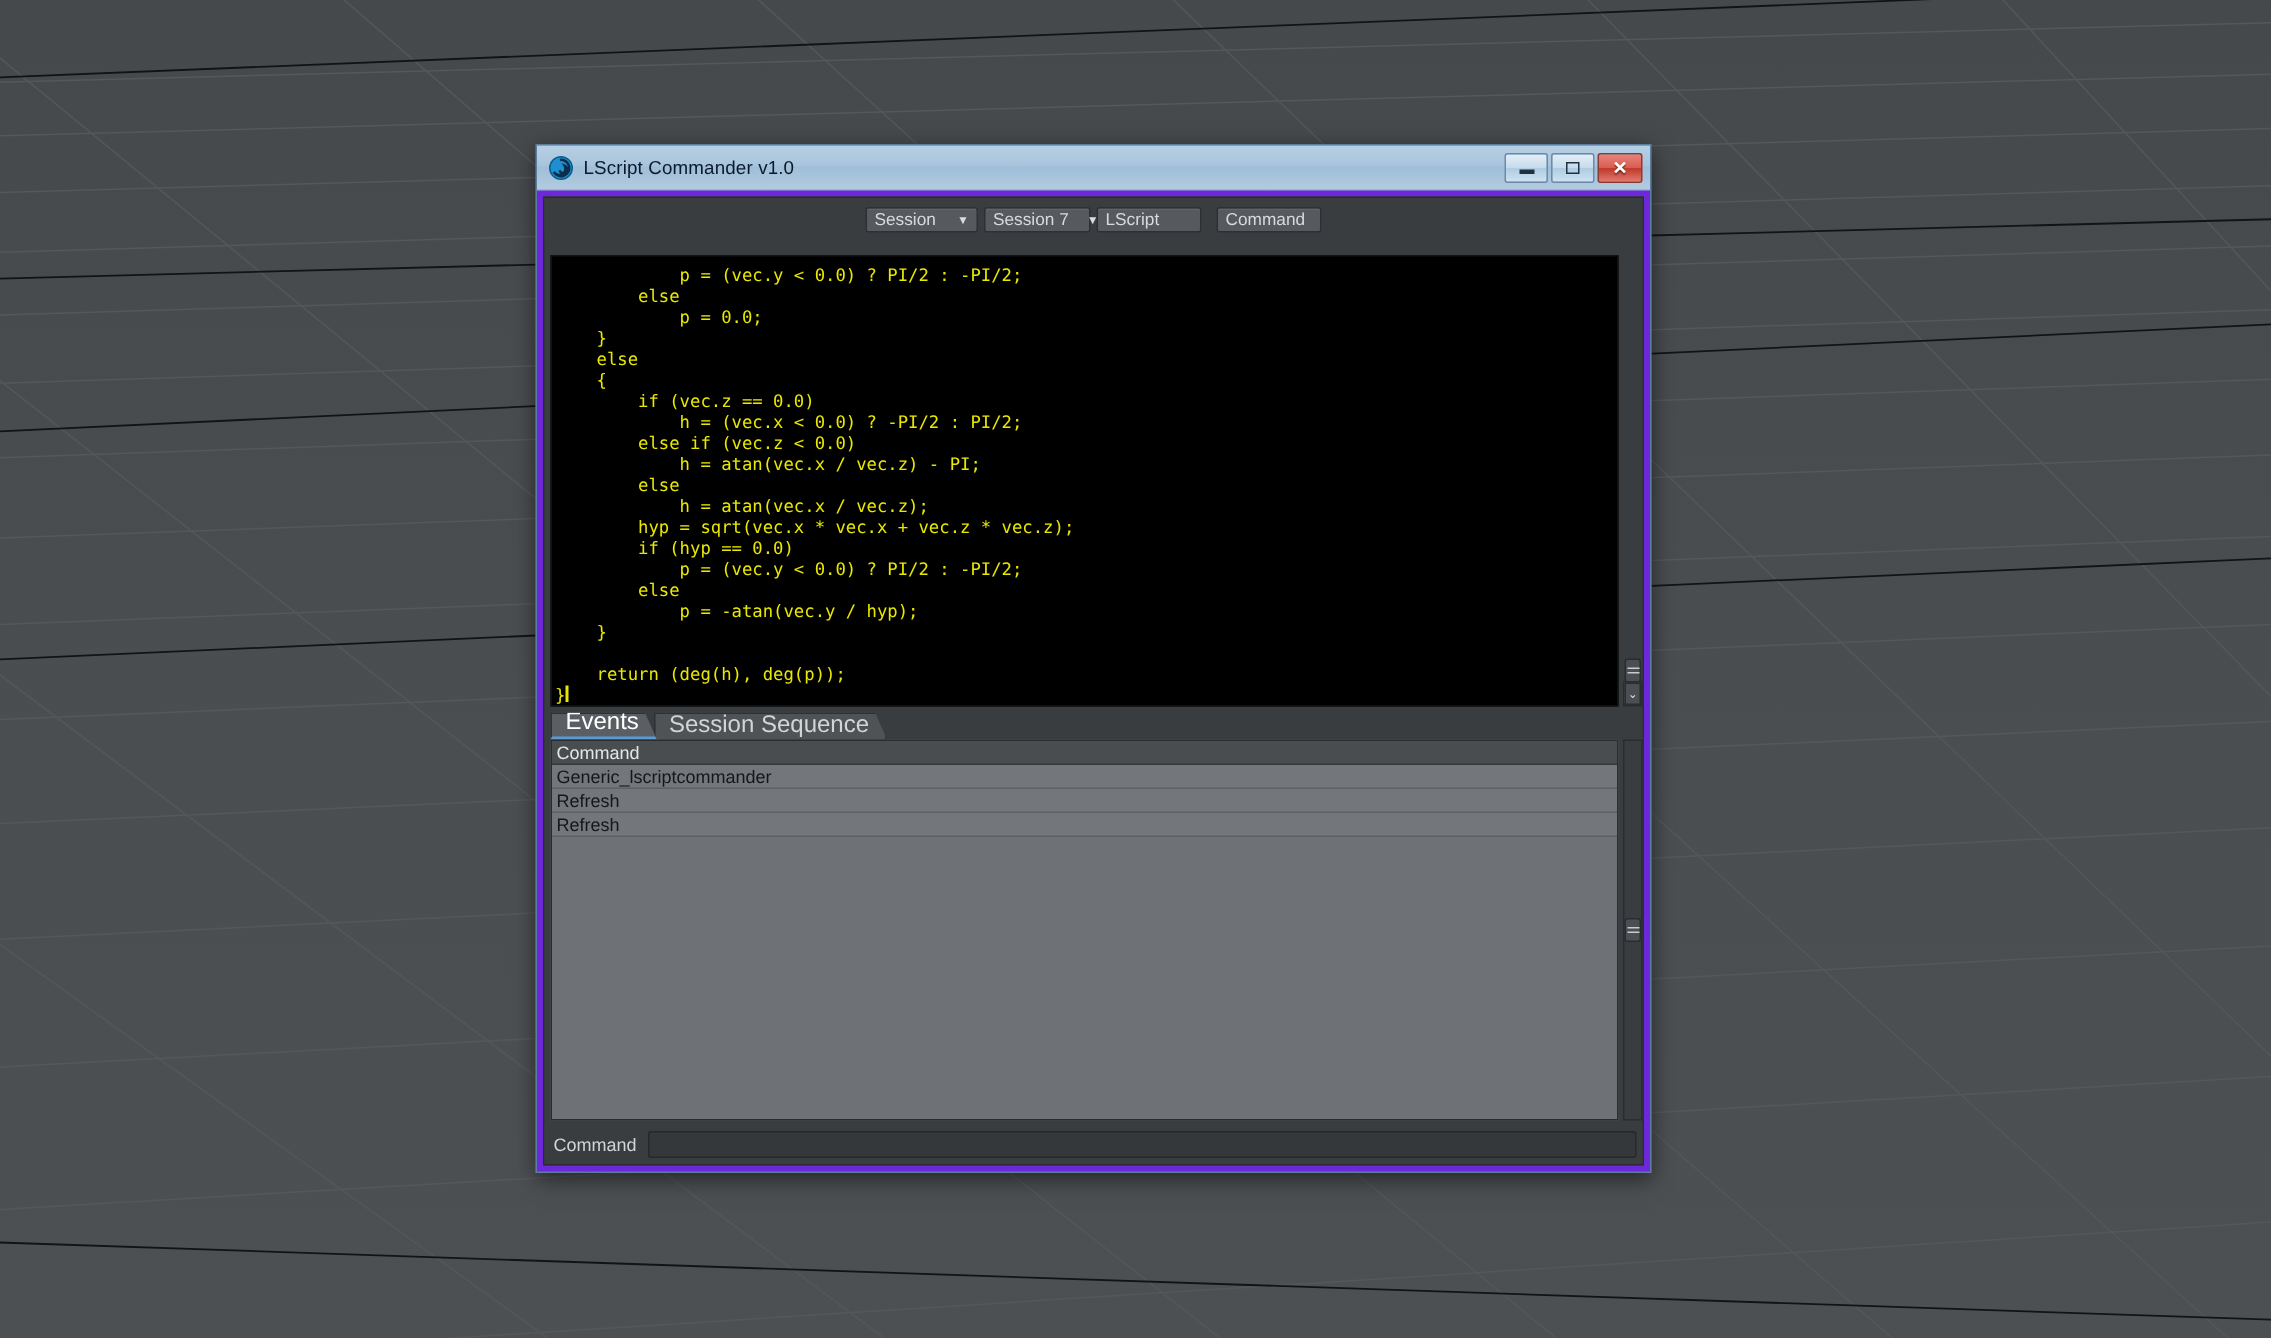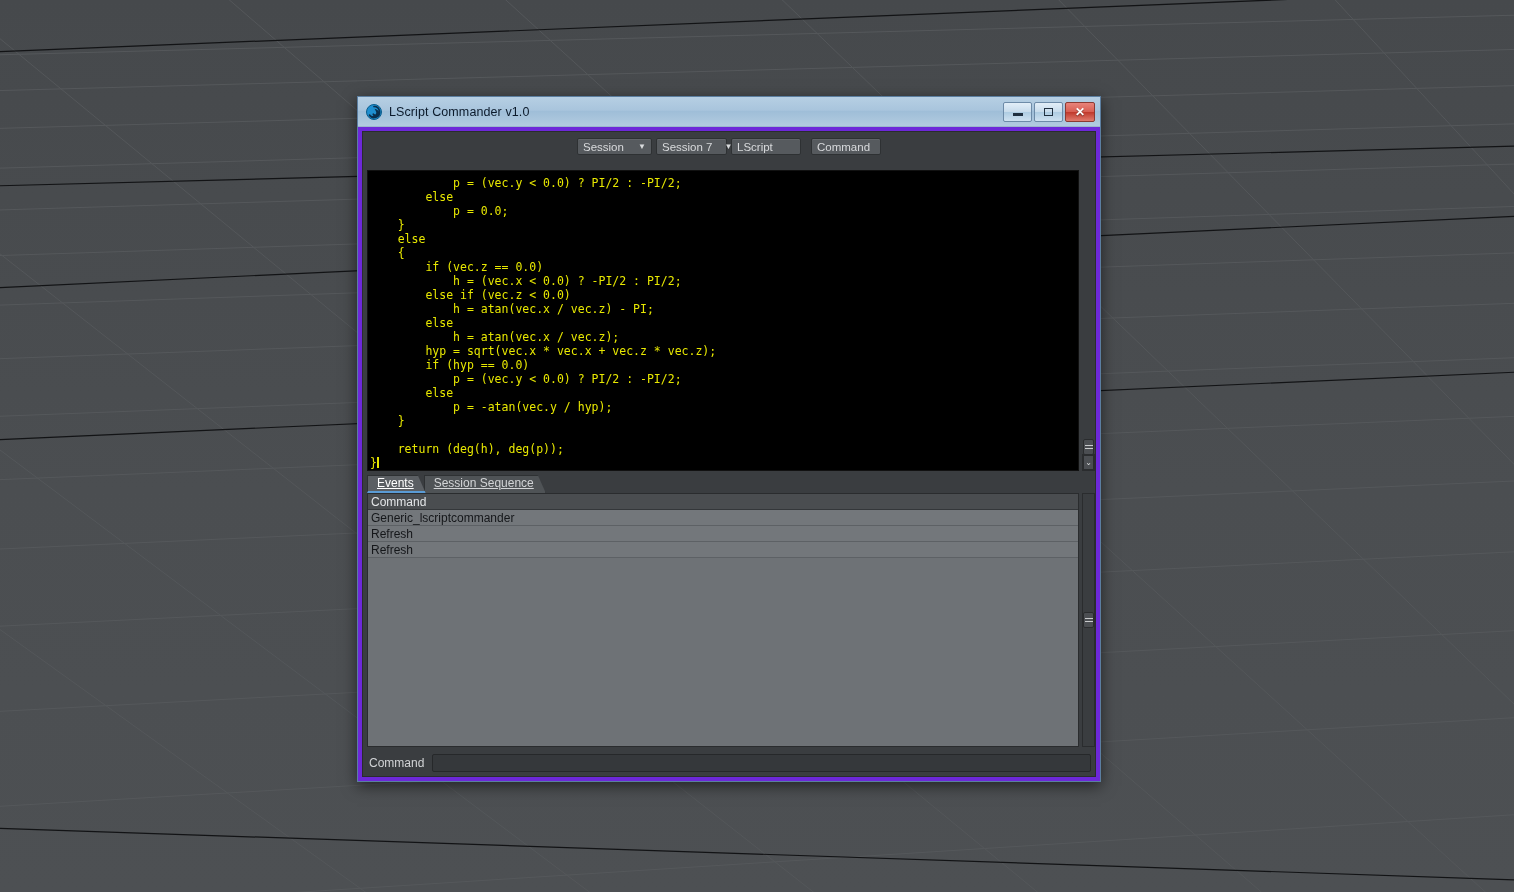--- a/index.html
+++ b/index.html
@@ -187,30 +187,29 @@
     height: 19px;
     display: flex;
     align-items: flex-end;
     padding-left: 4px;
     background: #3a3d40;
     margin-top: 3px;
   }
   .tab {
     height: 18px;
     padding: 0 11px 0 9px;
-    font-size: 12px;
+    font-size: 16px;
     color: #d2d4d6;
-    display: flex; align-items: flex-start;
+    display: flex; align-items: flex-end;
     background: #4f5356;
     border: 1px solid #2e3133;
     border-bottom: none;
     clip-path: polygon(0 0, calc(100% - 8px) 0, 100% 100%, 0 100%);
     margin-right: -2px;
     cursor: pointer;
-    text-decoration: underline;
   }
   .tab.active {
     background: #5b5f63;
     border-bottom: 2px solid #5a9bd5;
     color: #ffffff;
     z-index: 2;
   }
 
   
   #list-wrap {

